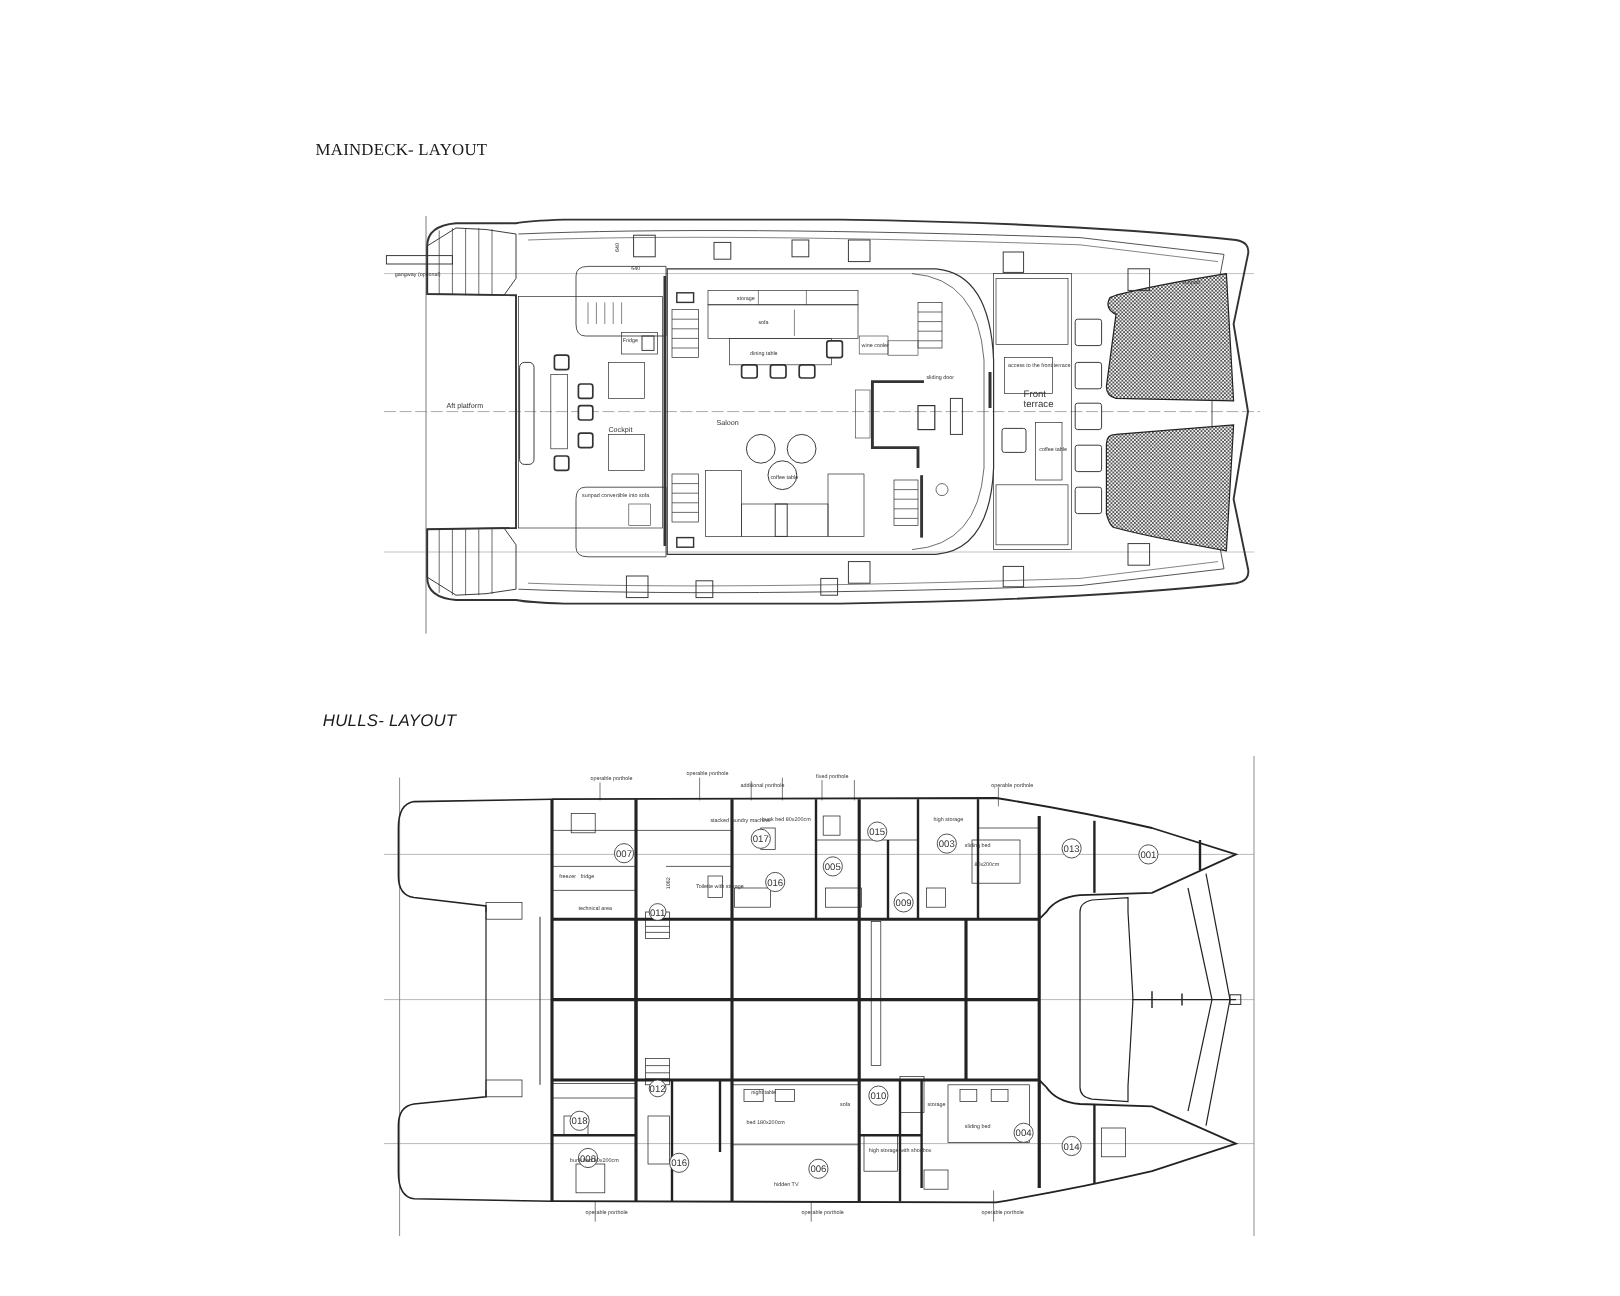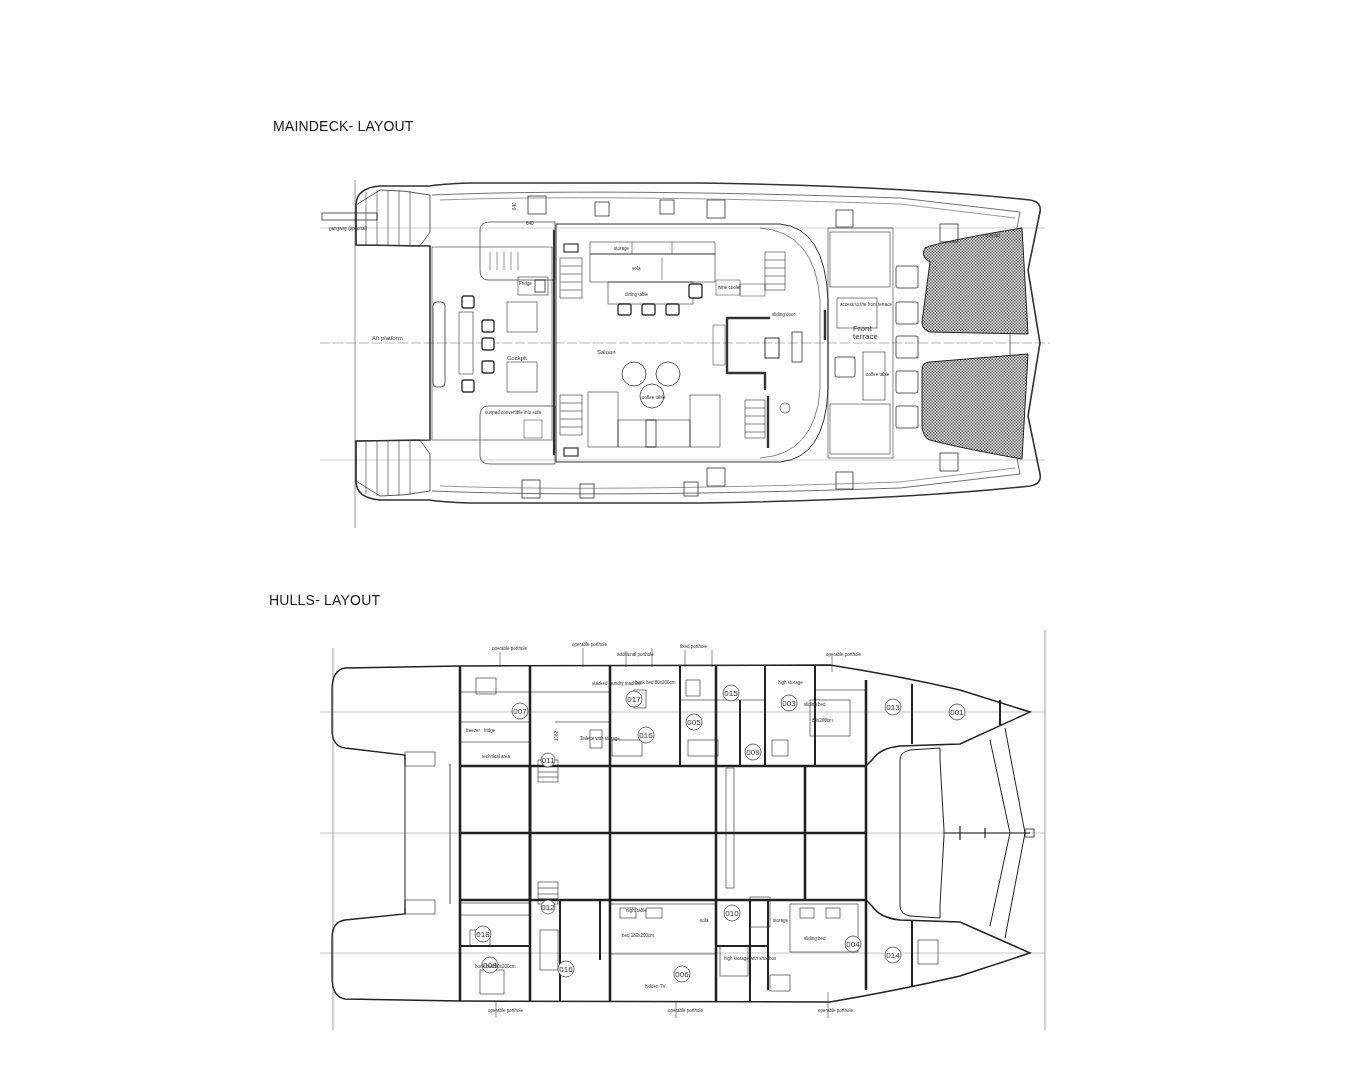--- a/index.html
+++ b/index.html
@@ -8,22 +8,22 @@
   svg { position:absolute; left:0; top:0; }
   .lbl { font-family:"Liberation Sans", sans-serif; fill:#333; }
   .lbl-s { font-size:4.5px; }
   .lbl-m { font-size:6px; }
   .lbl-l { font-size:8px; }
   .room-num { font-size:8px; fill:#333; }
 </style>
 </head>
 <body>
 
-<div class="title" style="left:273px;top:118px;">MAINDECK- LAYOUT</div>
-<div class="title" style="left:269px;top:592px;">HULLS- LAYOUT</div>
+<div class="title" style="left:263px;top:118px;font-family:Liberation Serif, serif;">MAINDECK- LAYOUT</div>
+<div class="title" style="left:269px;top:592px;font-style:italic;">HULLS- LAYOUT</div>
 
 <svg width="1350" height="1080" viewBox="0 0 1350 1080">
   <g stroke="#333" fill="none" stroke-width="1">
 
     <line x1="355" y1="180" x2="355" y2="528" stroke="#777" stroke-width="0.8"></line>
     <line x1="320" y1="343" x2="1050" y2="343" stroke="#888" stroke-width="0.6" stroke-dasharray="10,3"></line>
     <line x1="320" y1="228" x2="1045" y2="228" stroke="#999" stroke-width="0.5"></line>
     <line x1="320" y1="460" x2="1045" y2="460" stroke="#999" stroke-width="0.5"></line>
 
     <path d="M356,205 Q356,188 380,186 L430,186 Q440,184 470,183 L700,183 Q900,186 1030,200 Q1042,202 1040,212 L1028,270 L1040,343 L1028,416 L1040,474 Q1042,484 1030,486 Q900,500 700,503 L470,503 Q440,502 430,500 L380,500 Q356,498 356,481 L356,441 L430,440 L430,246 L356,245 Z" stroke-width="1.6"></path>

